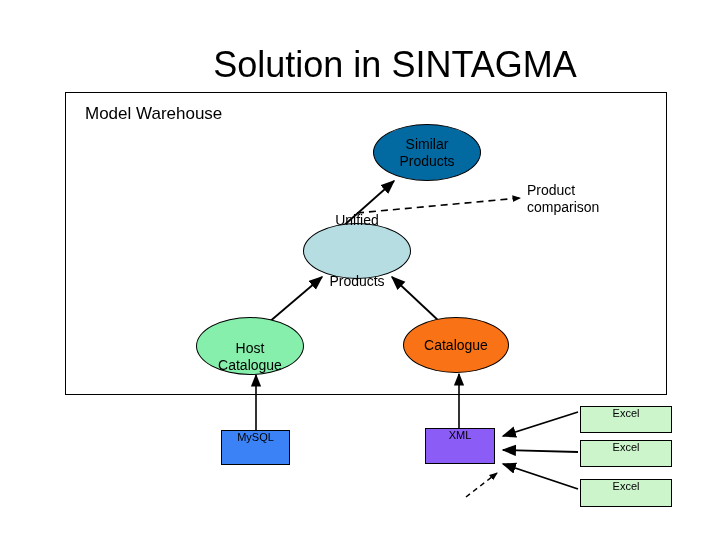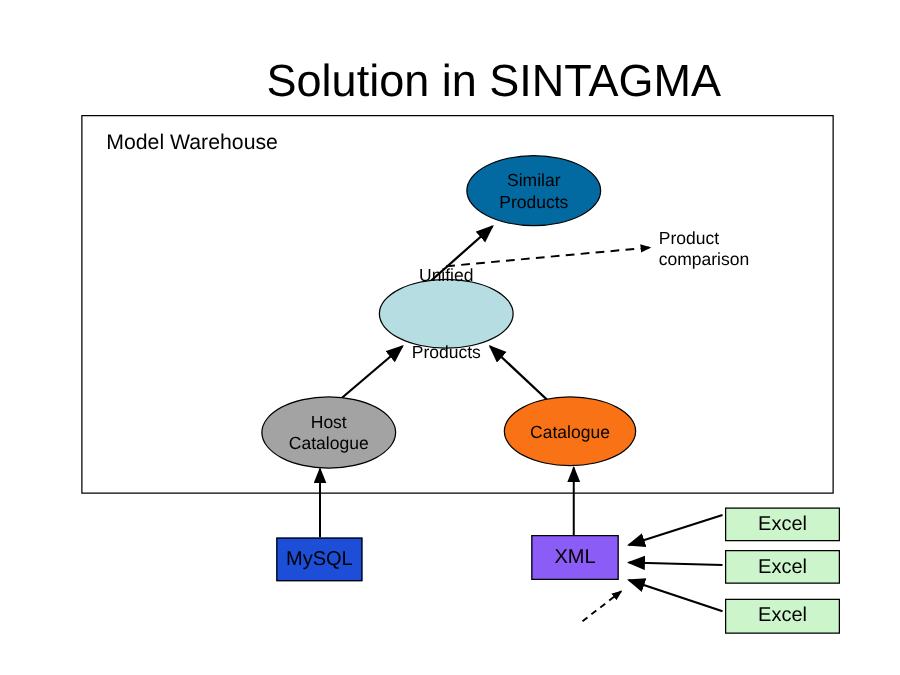--- a/index.html
+++ b/index.html
@@ -74,23 +74,23 @@
     font-size: 14px;
     line-height: 17px;
     color: #000000;
     text-align: center;
   }
   .box-node {
     position: absolute;
     box-sizing: border-box;
     border: 1.4px solid #000000;
     display: flex;
-    align-items: center;
+    align-items: flex-start;
     justify-content: center;
-    font-size: 16px;
+    font-size: 11px;
     color: #000000;
     text-align: center;
   }
 
   .free-label {
     position: absolute;
     font-size: 14px;
     line-height: 17px;
     color: #000000;
     white-space: pre-line;
@@ -140,30 +140,30 @@
   <div class="ellipse-node" style="left:373px; top:124px; width:108px; height:57px; background:#0369a1;">
     <span>Similar</span>
     <span>Products</span>
   </div>
 
   <div class="ellipse-node" style="left:303px; top:223px; width:108px; height:56px; background:#b5dde2;gap:44px;">
     <span>Unified</span>
     <span>Products</span>
   </div>
 
-  <div class="ellipse-node" style="left:209px; top:317px; width:108px; height:58px; background:#a3a3a3;">
+  <div class="ellipse-node" style="left:196px; top:317px; width:108px; height:58px; background:#86efac;justify-content:flex-end;">
     <span>Host</span>
     <span>Catalogue</span>
   </div>
 
   <div class="ellipse-node" style="left:403px; top:317px; width:106px; height:56px; background:#f97316;">
     <span>Catalogue</span>
   </div>
 
-  <div class="box-node" style="left:221px; top:430px; width:69px; height:35px; background:#1d4ed8;">
+  <div class="box-node" style="left:221px; top:430px; width:69px; height:35px; background:#3b82f6;">
     <span>MySQL</span>
   </div>
 
   <div class="box-node" style="left:425px; top:428px; width:70px; height:36px; background:#8b5cf6;">
     <span>XML</span>
   </div>
 
   <div class="box-node" style="left:580px; top:406px; width:92px; height:27px; background:#ccf5cc;">
     <span>Excel</span>
   </div>

